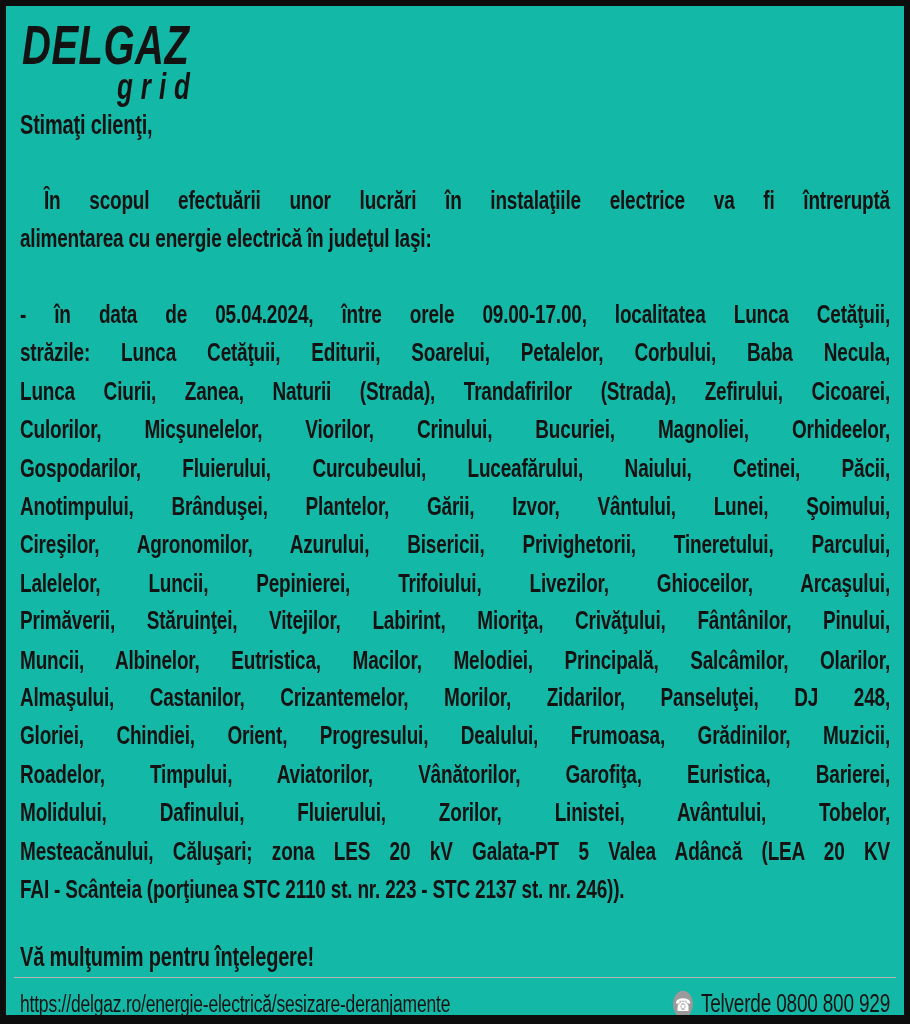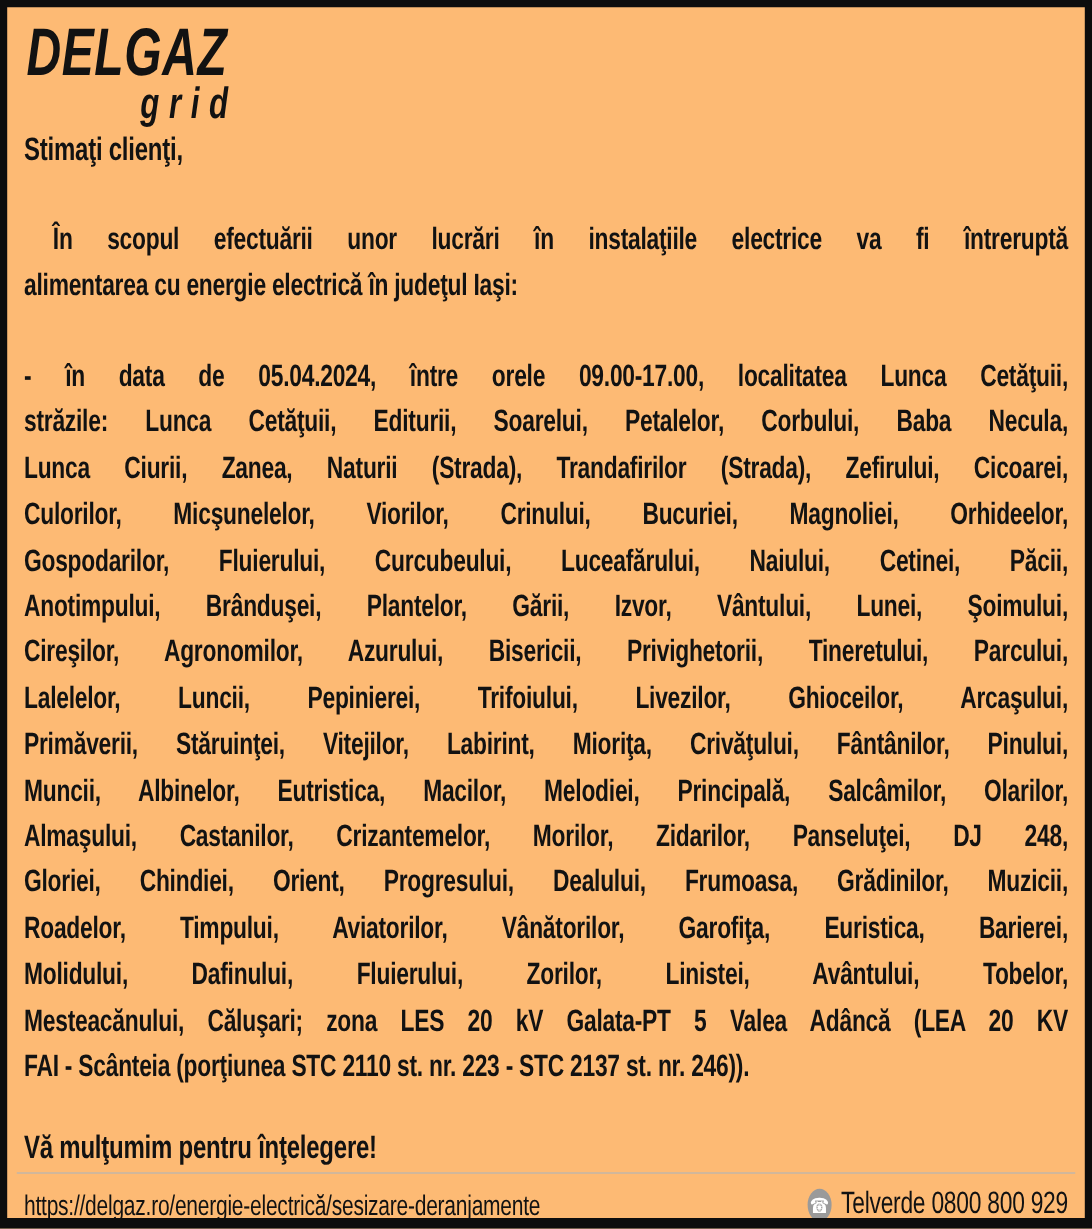--- a/index.html
+++ b/index.html
@@ -2,21 +2,21 @@
 <html><head>
 <meta charset="utf-8">
 <style>
   html, body { margin: 0; padding: 0; background: #e8e8e8; }
   * { box-sizing: border-box; }
 
   .page {
     position: relative;
     width: 910px;
     height: 1024px;
-    background: #fdba74;
+    background: #14b8a6;
     border: 6px solid #0d0d0d;
     border-bottom-width: 9px;
     font-family: "Liberation Sans", sans-serif;
     color: #121212;
     overflow: hidden;
   }
 
   
   .stretch {
     transform: scaleY(1.35);

